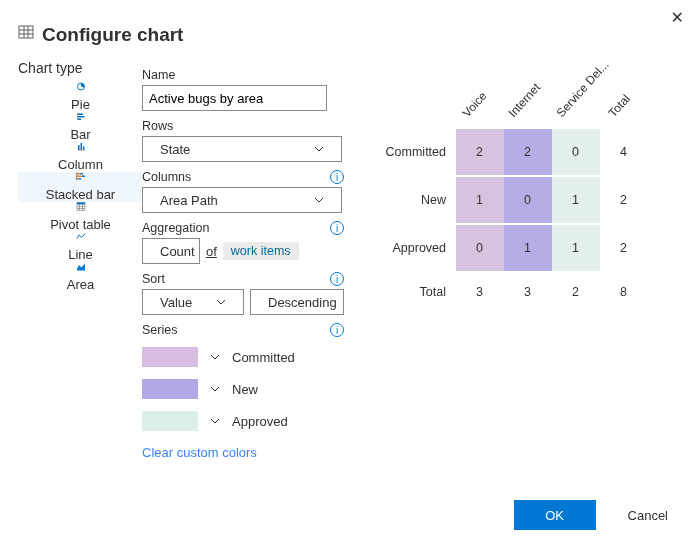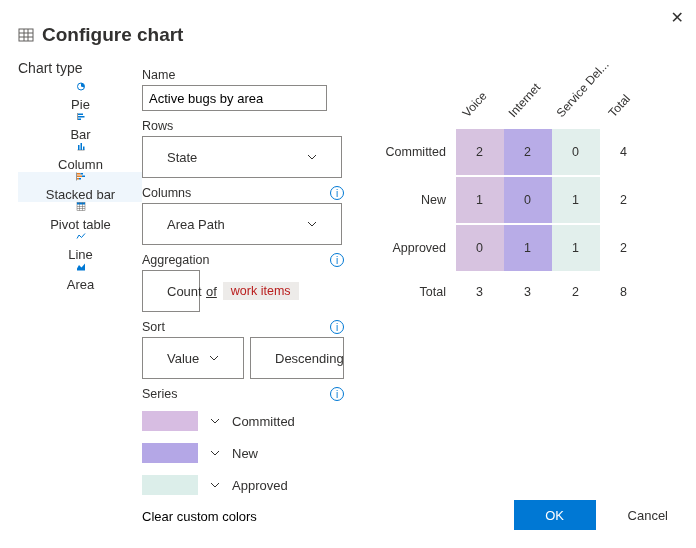--- a/index.html
+++ b/index.html
@@ -1,46 +1,46 @@
 <!DOCTYPE html>
 <html><head>
 <meta charset="utf-8">
 <style>
   * { box-sizing: border-box; }
   html,body { margin:0; padding:0; width:696px; height:548px; font-family:"Segoe UI",Arial,sans-serif; font-size:13px; color:#323130; background:#fff; }
   .dialog { position:relative; width:696px; height:548px; padding:20px 18px 18px 18px; }
   .close-x { position:absolute; top:8px; right:12px; font-size:16px; color:#323130; cursor:pointer; }
-  .title-row { display:flex; align-items:center; gap:8px; margin:4px 0 14px 0; }
+  .title-row { display:flex; align-items:flex-start; gap:8px; margin:4px 0 14px 0; }
   .title-row .title { font-size:19px; font-weight:600; }
   .title-icon { width:16px; height:16px; }
   .body { display:flex; }
   .col-types { width:124px; flex:0 0 124px; }
   .col-types-title { font-size:14px; margin-bottom:6px; }
   .chart-type-item { display:flex; align-items:center; gap:6px; height:30px; padding-left:1px; cursor:pointer;flex-direction:column; }
   .chart-type-item.selected { background:#eff6fc; }
   .chart-type-item .ct-label { font-size:13px; }
   .ct-icon { width:18px; height:18px; }
   .ct-icon-sb { width:22px; height:18px; }
   .col-form { width:214px; flex:0 0 214px; padding-right:12px; }
   .field-label { font-size:12.5px; color:#323130; margin-top:8px; margin-bottom:3px; display:flex; align-items:center; justify-content:space-between;}
   .info { width:14px; height:14px; border:1px solid #0078d4; border-radius:50%; color:#0078d4; font-size:10px; display:flex; align-items:center; justify-content:center; }
   .text-input { width:185px; height:26px; border:1px solid #8a8886; padding:0 6px; font-size:13px; }
-  .select { display:flex; align-items:center; justify-content:space-between; border:1px solid #8a8886; height:42px; padding:0 24px; background:#fff; cursor:pointer; }
+  .select { display:flex; align-items:center; justify-content:space-between; border:1px solid #8a8886; height:26px; padding:0 17px; background:#fff; cursor:pointer; }
   .select .chev { width:10px; height:10px; }
   .agg-row { display:flex; align-items:center; gap:6px; }
   .select.small { width:58px; }
   .of-text { font-size:13px;text-decoration:underline; }
-  .wi-box { background:#edebe9; color:#b91c1c; padding:2px 8px; font-size:12.5px; }
+  .wi-box { background:#edebe9; color:#0369a1; padding:2px 8px; font-size:12.5px; }
   .sort-row { display:flex; gap:6px;align-items:center; }
   .sort-row .select { width:120px; }
   .sort-row .select.s2 { width:94px; }
   .series-row { display:flex; align-items:center; gap:12px; margin-top:8px; height:24px;}
   .swatch { width:56px; height:20px; }
   .series-label { font-size:13px; }
-  .clear-link { color:#000000; font-size:13px; margin-top:12px; cursor:pointer; }
+  .clear-link { color:#3b82f6; font-size:13px; margin-top:12px; cursor:pointer; }
   .col-preview { flex:1; padding-left:24px; padding-top:14px; }
   .pv-headers { position:relative; height:54px; margin-left:76px; }
   .pv-h { position:absolute; bottom:8px; font-size:12px; color:#323130; transform:rotate(-48deg); transform-origin:left bottom; white-space:nowrap; }
   .pv-grid { }
   .pv-row { display:flex; align-items:center; height:48px; }
   .pv-row.total-row { height:40px; }
   .pv-rlabel { width:76px; text-align:right; padding-right:10px; font-size:12.5px; }
   .pv-cell { width:48px; height:46px; display:flex; align-items:center; justify-content:center; font-size:12.5px; border-right:1px solid rgba(255,255,255,0); }
   .pv-row.total-row .pv-cell { height:38px; }
   .buttons { position:absolute; bottom:18px; right:22px; display:flex; gap:26px; align-items:center; }

